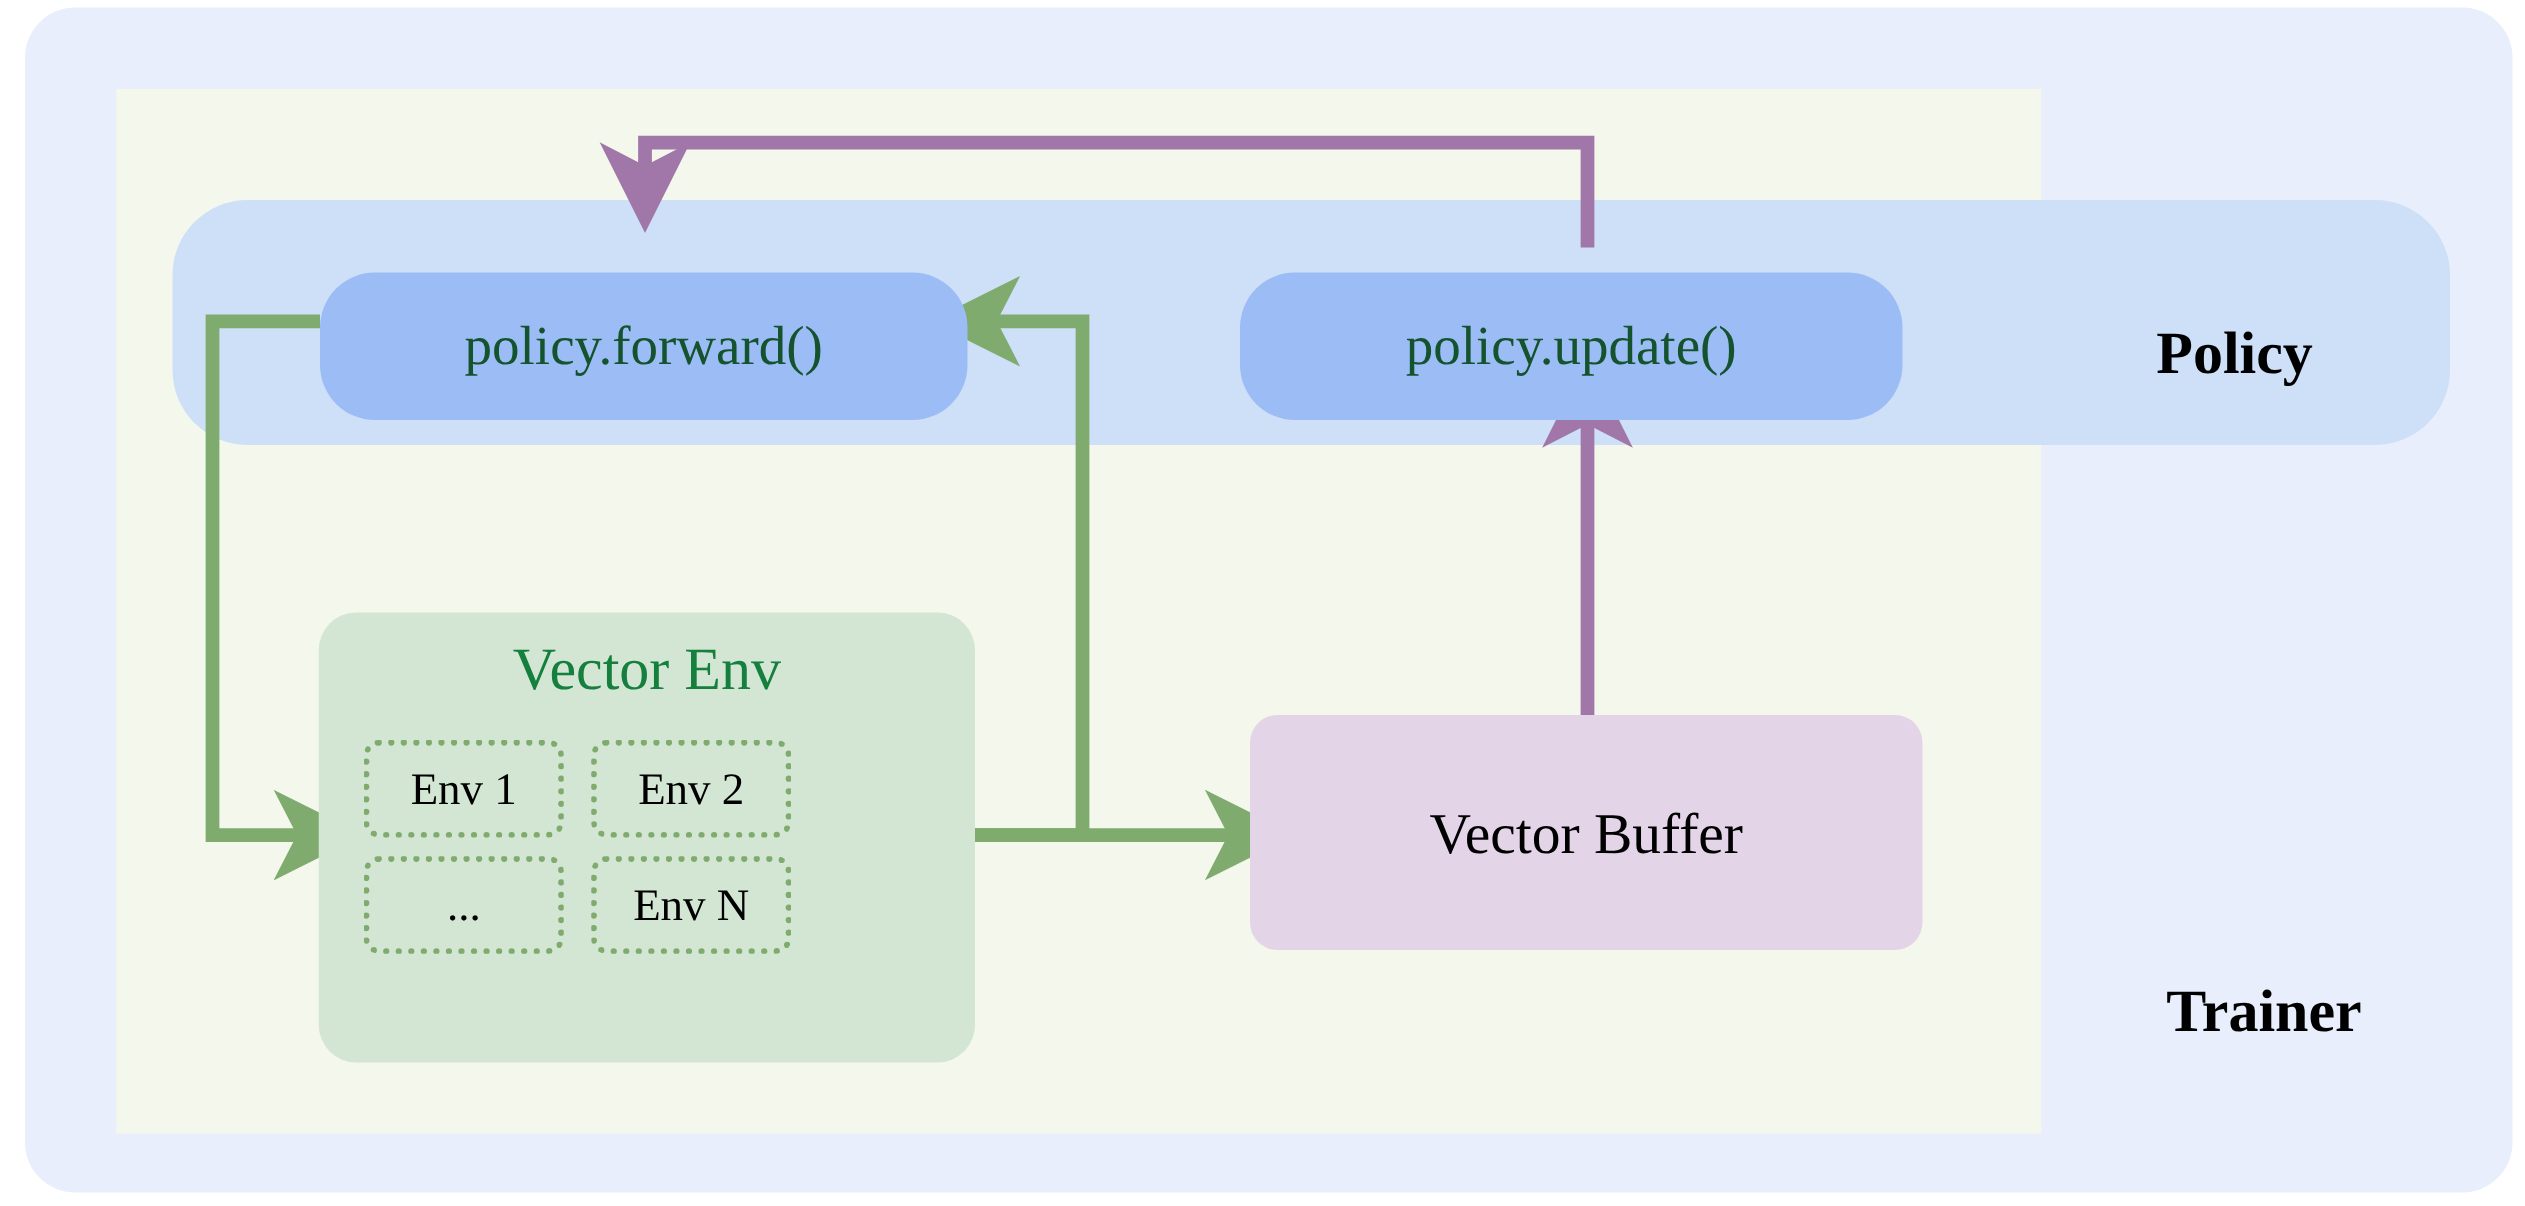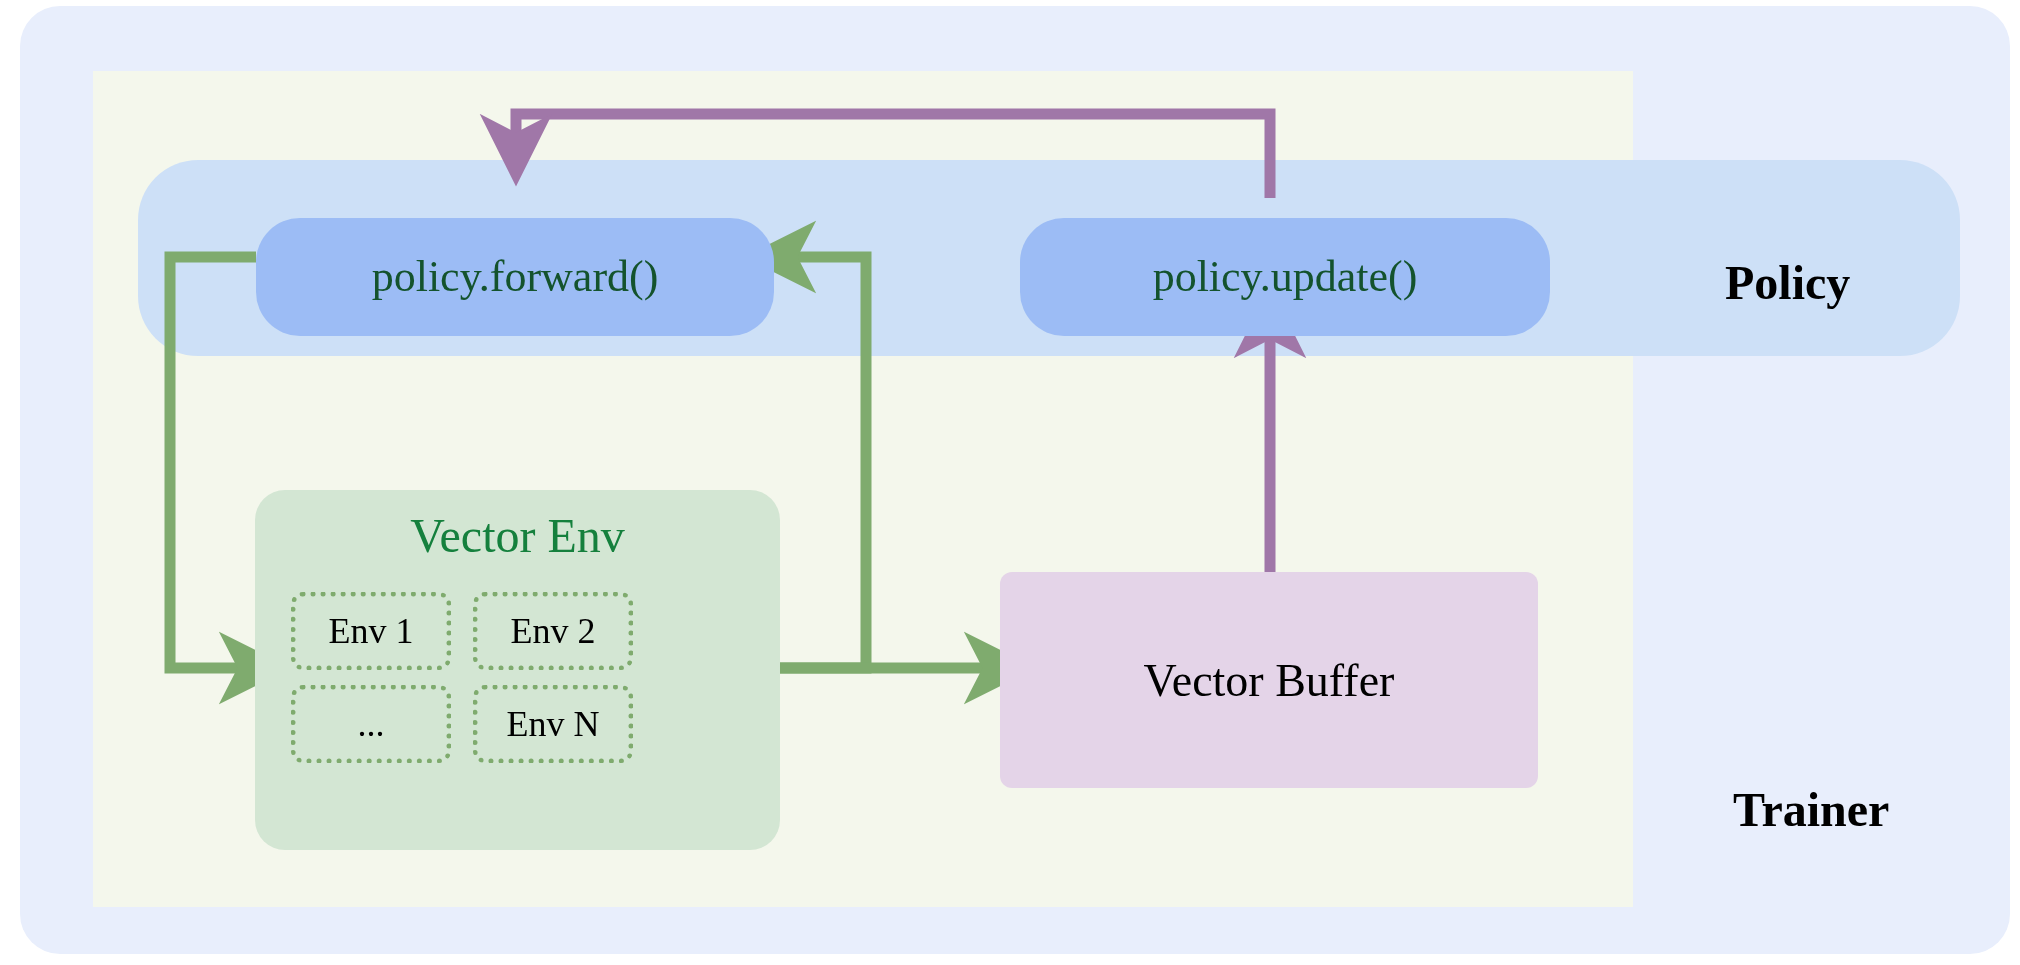--- a/index.html
+++ b/index.html
@@ -51,21 +51,21 @@
     border-radius: 44px;
     display: flex;
     align-items: center;
     justify-content: center;
     color: #14532d;
     font-size: 44px;
     line-height: 1;
     margin-top: 20px;
   }
   #node-forward { left: 256px; top: 198px; width: 518px; height: 118px; }
-  #node-update  { left: 1020px; top: 198px; width: 530px; height: 118px; }
+  #node-update  { left: 992px; top: 198px; width: 530px; height: 118px; }
 
   
   .vector-env {
     position: absolute;
     left: 255px;
     top: 490px;
     width: 525px;
     height: 360px;
     background: #d3e6d3;
     border-radius: 30px;
@@ -101,23 +101,23 @@
     color: #000;
     box-sizing: border-box;
   }
 
   
   .vector-buffer {
     position: absolute;
     left: 1000px;
     top: 572px;
     width: 538px;
-    height: 216px;
+    height: 188px;
     background: #e4d4e8;
-    border-radius: 12px;
+    border-radius: 22px;
     display: flex;
     align-items: center;
     justify-content: center;
     font-size: 46px;
     color: #000;
   }
 
   
   .corner-label {
     position: absolute;

